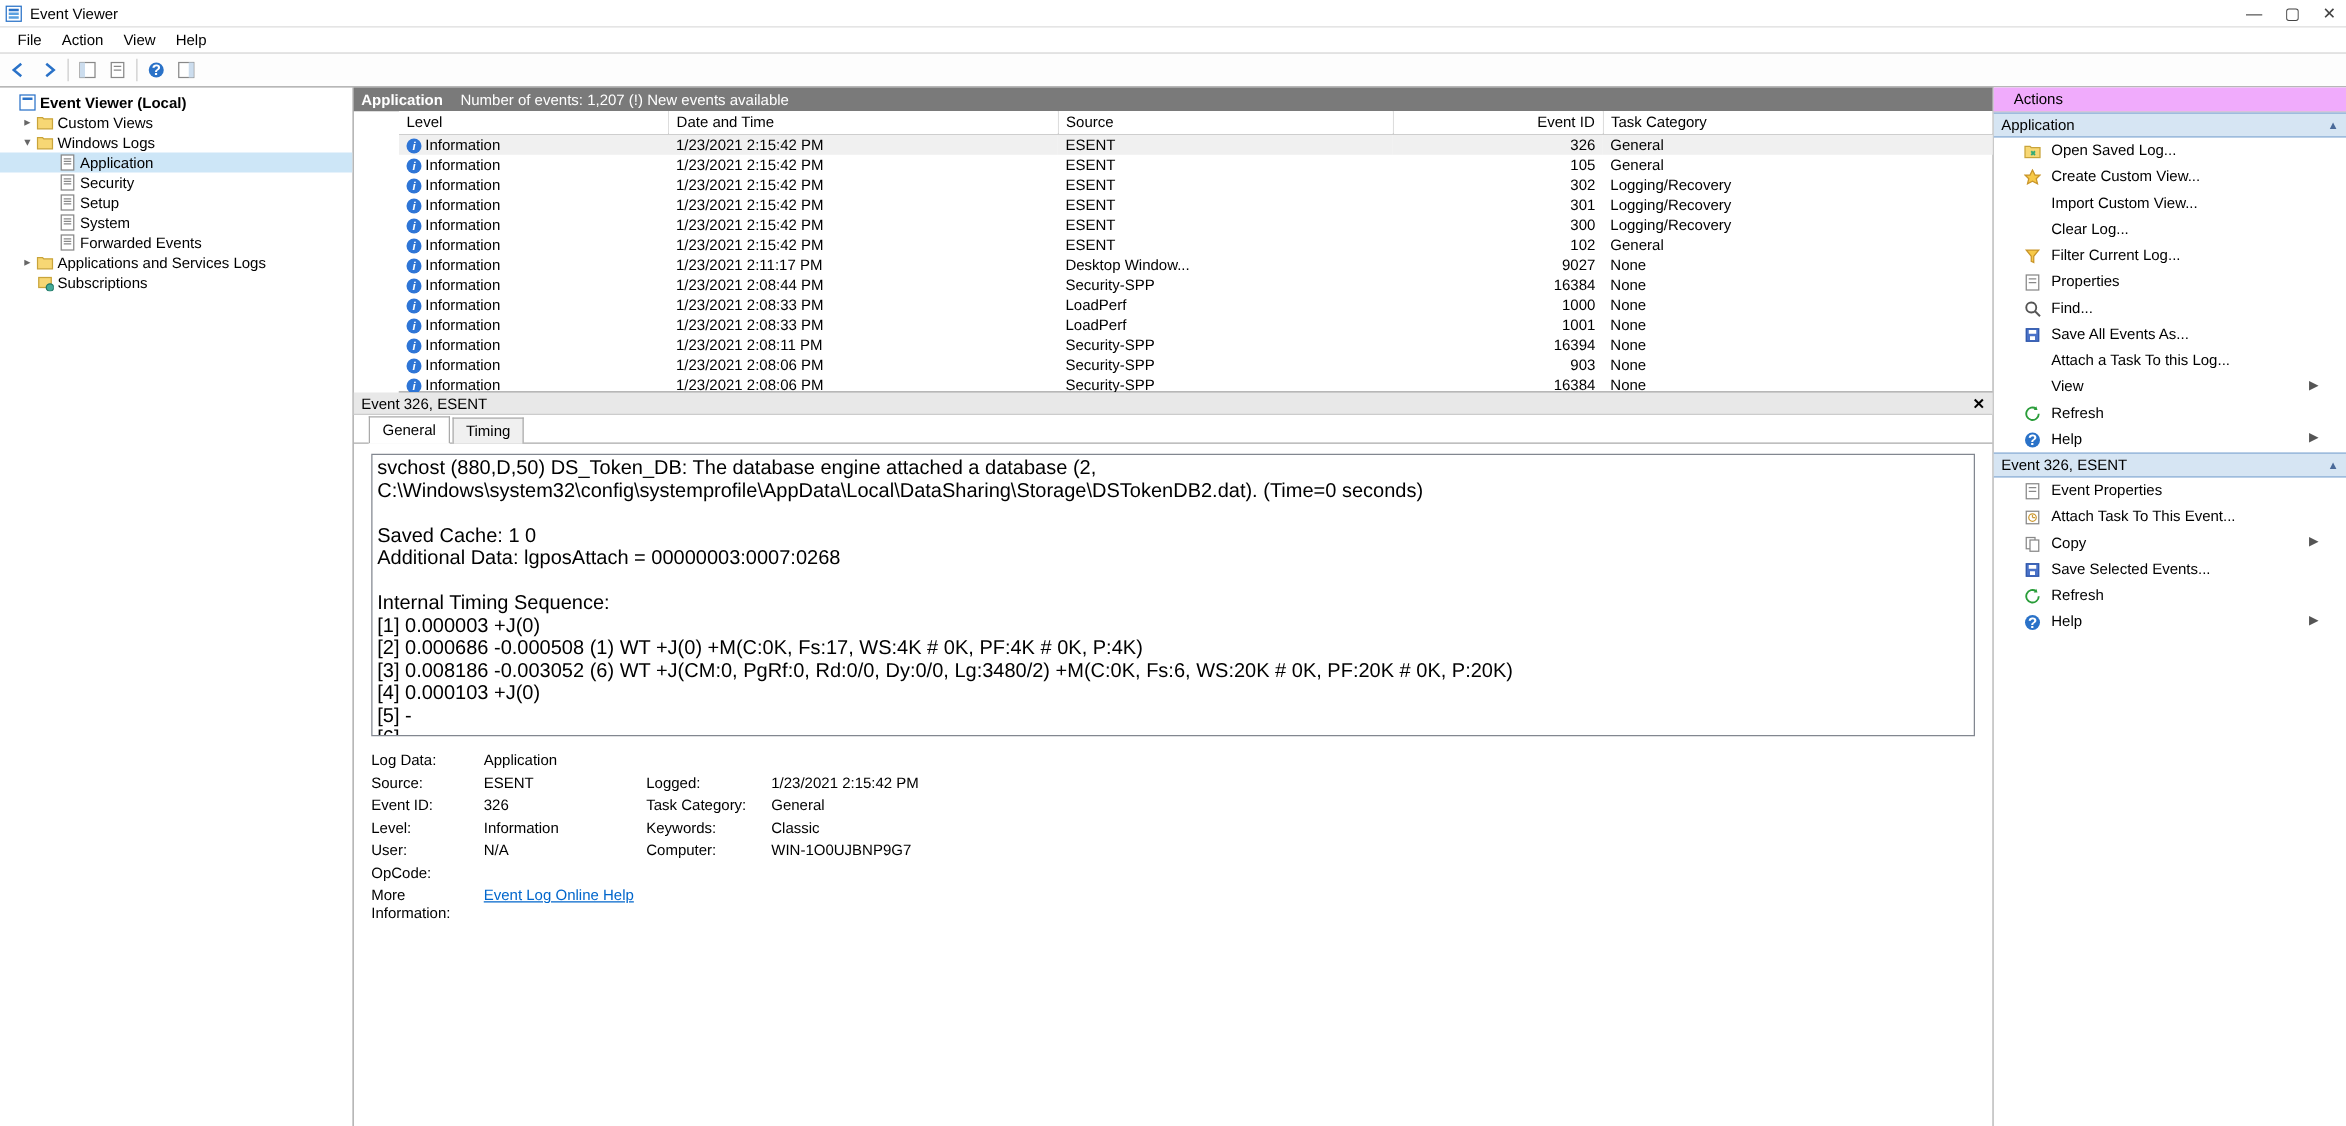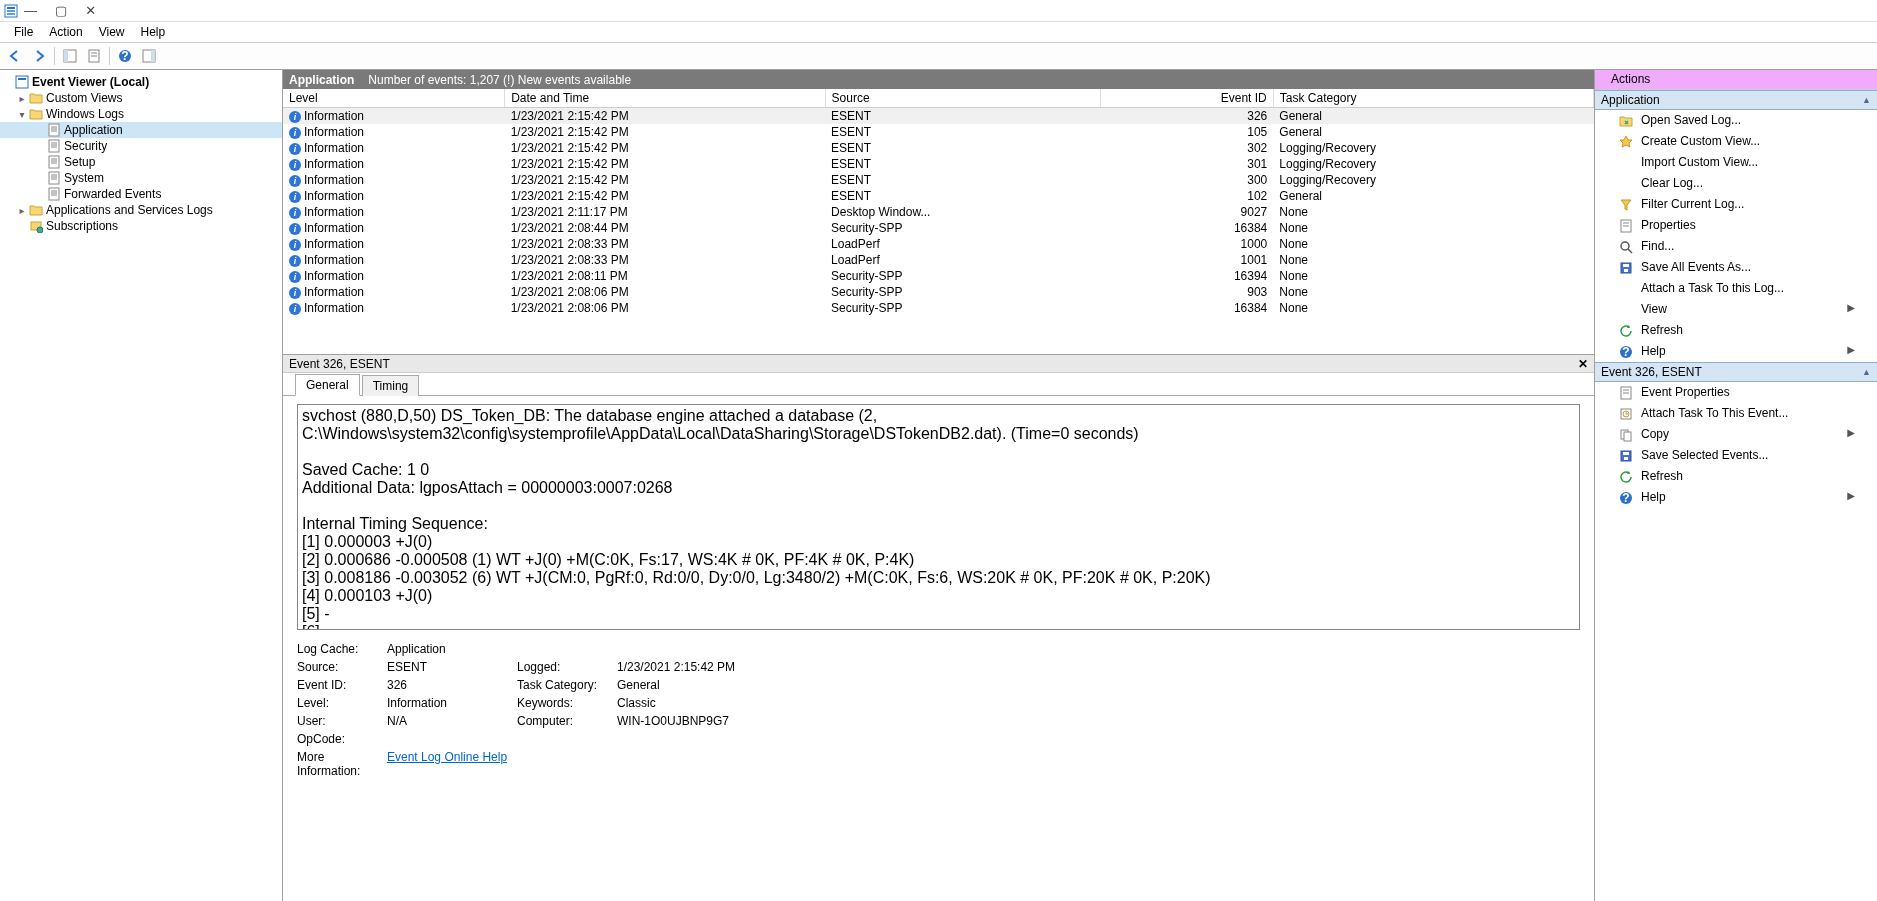--- a/index.html
+++ b/index.html
@@ -34,21 +34,21 @@
 .tree-node.selected { background: #cde6f7; }
 .depth0 { padding-left: 2px; font-weight: bold; }
 .depth1 { padding-left: 16px; }
 .depth2 { padding-left: 34px; }
 
 
 .center-header { height: 19px; background: #7a7a7a; color: #fff; display: flex; align-items: center; padding: 0 6px; font-size: 12px; }
 .center-header .bold { font-weight: bold; margin-right: 14px; }
 
 
-.table-wrap { height: 266px; overflow-y: scroll; border-bottom: 1px solid #a0a0a0; position: relative; }
+.table-wrap { height: 225px; overflow-y: scroll; border-bottom: 1px solid #a0a0a0; position: relative; margin-left: 36px; }
 .evtable { width: 100%; border-collapse: collapse; }
 .evtable th { text-align: left; font-weight: normal; background: #fff; border-right: 1px solid #ddd; border-bottom: 1px solid #ccc; padding: 2px 6px; height: 18px; position: sticky; top: 0; }
 .evtable td { padding: 0 6px; height: 16px; white-space: nowrap; }
 .evtable tr.row.sel { background: #f0f0f0; }
 .col-level { width: 90px; }
 .col-date { width: 124px; }
 .col-source { width: 112px; }
 .col-eid { width: 70px; text-align: right; }
 .col-task { width: 130px; }
 .info-icon { display: inline-block; width: 12px; height: 12px; border-radius: 50%; background: #2e75d6; color: #fff; font-size: 9px; text-align: center; line-height: 12px; margin-right: 3px; font-weight: bold; font-style: italic; }
@@ -81,20 +81,21 @@
 
 <div class="titlebar">
   <span class="app-icon">
     <svg width="14" height="14">
         <rect x="1" y="1" width="12" height="12" fill="#fff" stroke="#2a72c8"></rect>
         <rect x="3" y="3" width="8" height="2" fill="#2a72c8"></rect>
         <rect x="3" y="6" width="8" height="2" fill="#5aa0e0"></rect>
         <rect x="3" y="9" width="8" height="2" fill="#5aa0e0"></rect>
       </svg>
   </span>
+  <span class="title">Event Viewer</span>
   <div class="winbtns">
     <span>—</span>
     <span>▢</span>
     <span>✕</span>
   </div>
 </div>
 
 <div class="menubar">
   <span>File</span>
   <span>Action</span>
@@ -391,21 +392,21 @@
 [5] -
 [6] -
 [7] -
 [8] 0.000164 +J(CM:0, PgRf:2, Rd:5/0, Dy:0/0, Lg:0/0)
 [9] 0.013667 -0.001269 (4) CM -0.013398 (5) WT +J(CM:4, PgRf:23, Rd:0/3, Dy:0/0, Lg:0/0) +M(C:12K, Fs:6, WS:16K # 0K, PF:12K # 0K, P:12K)
 [10] 0.000528 -0.000407 (1) CM -0.000376 (1) WT +J(CM:1, PgRf:40, Rd:0/1, Dy:0/0, Lg:0/0) +M(C:4K, Fs:3, WS:12K # 0K, PF:4K # 0K, P:4K)
 [11] 0.000010 +J(CM:0, PgRf:1, Rd:0/0, Dy:0/0, Lg:0/0)
 [12] 0.000035 +J(CM:0, PgRf:42, Rd:0/0, Dy:0/0, Lg:0/0)</div>
 
       <div class="props">
-        <span>Log Cache:</span>
+        <span>Log Data:</span>
         <span>Application</span>
         <span></span>
           <span></span>
 
         <span>Source:</span>
         <span>ESENT</span>
         <span>Logged:</span>
         <span>1/23/2021 2:15:42 PM</span>
 
         <span>Event ID:</span>

